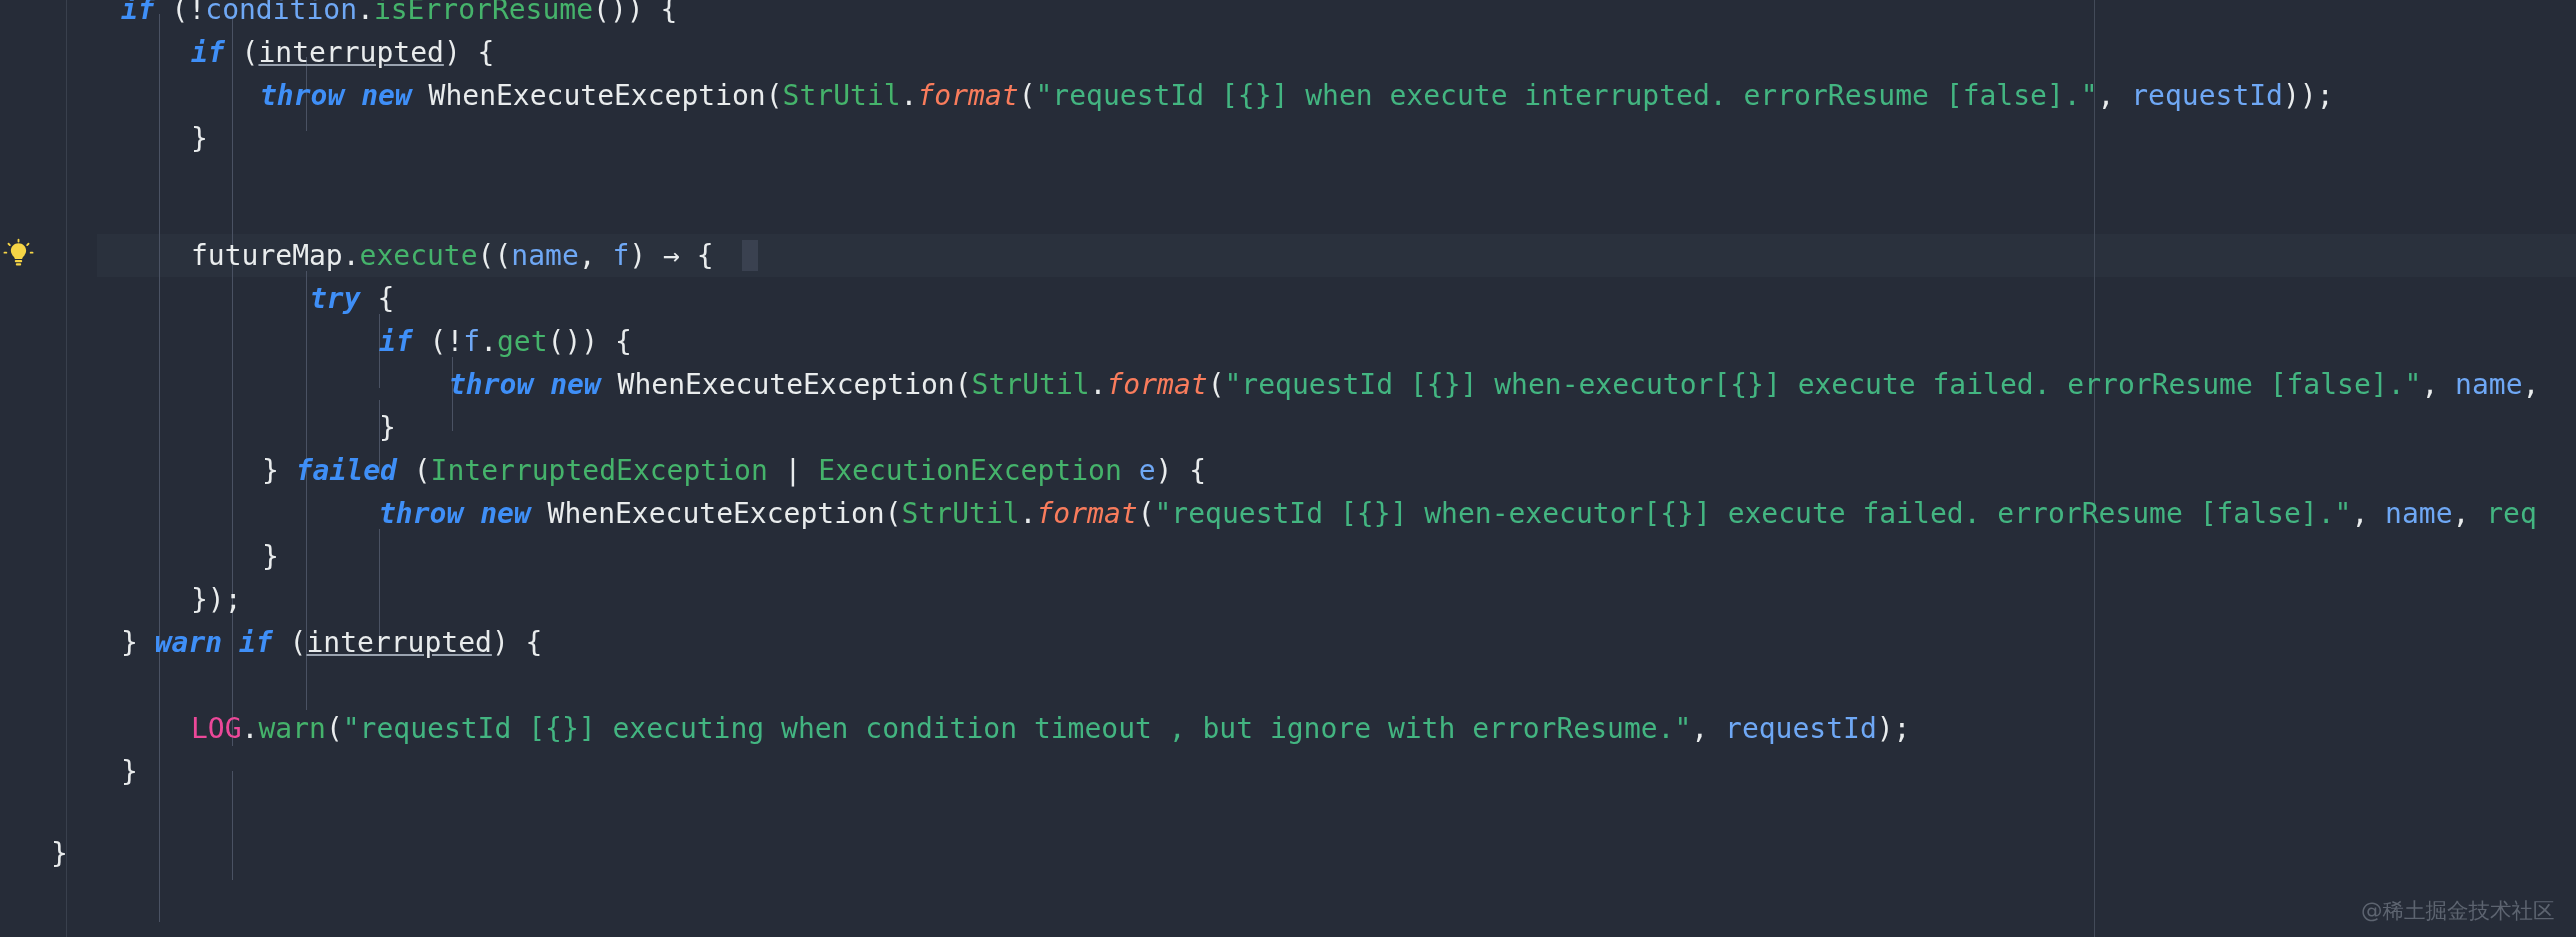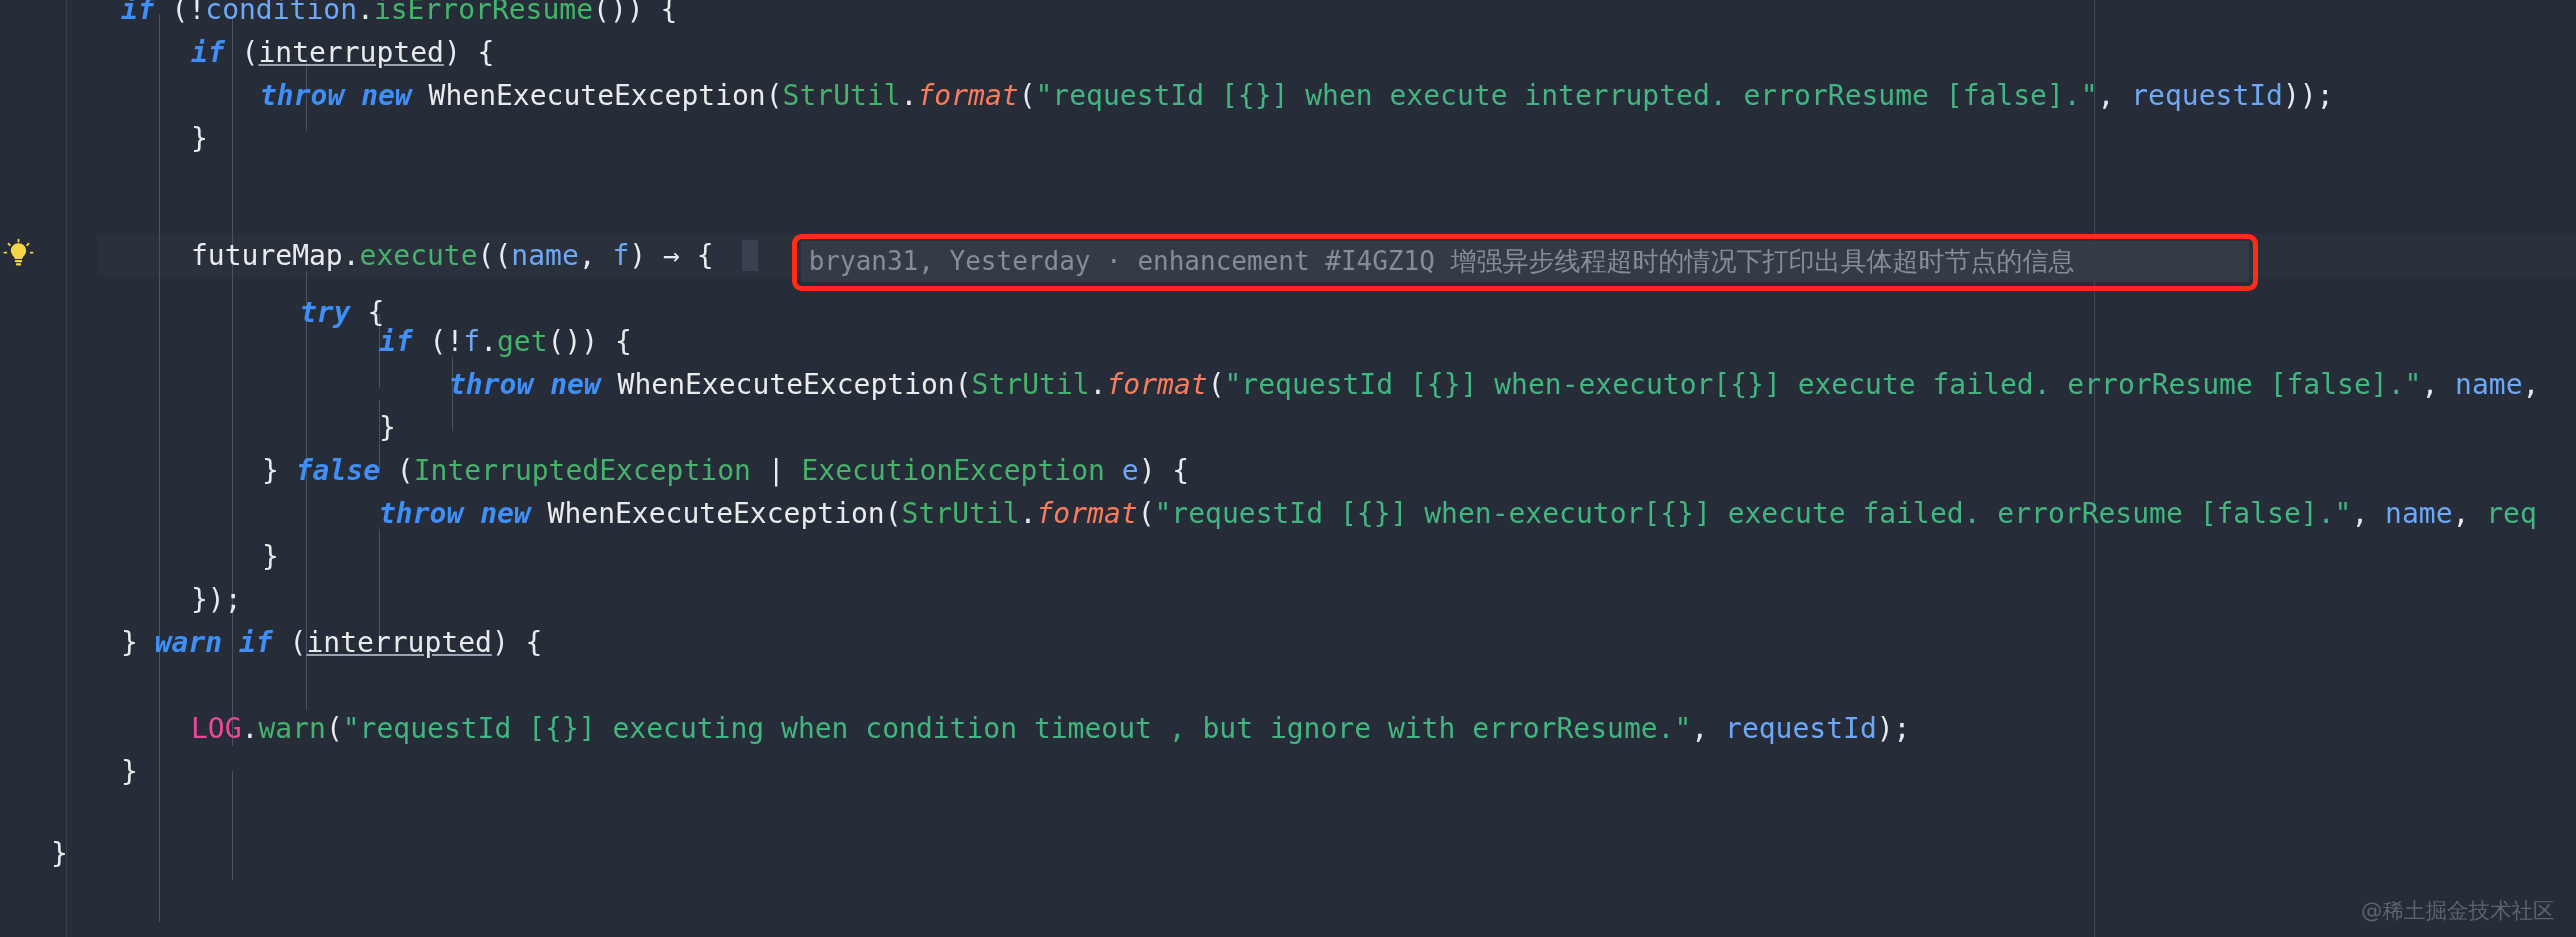--- a/index.html
+++ b/index.html
@@ -225,51 +225,44 @@
     <div class="code-line" style="top:-11.7px; left:121px;"><span class="t-kw">if</span><span class="t-plain"> (!</span><span class="t-ident">condition</span><span class="t-plain">.</span><span class="t-method">isErrorResume</span><span class="t-plain">()) {</span></div>
 
     <div class="code-line" style="top:31px; left:191px;"><span class="t-kw">if</span><span class="t-plain"> (</span><span class="t-under">interrupted</span><span class="t-plain">) {</span></div>
 
     <div class="code-line" style="top:74px; left:260px;"><span class="t-kw">throw new</span><span class="t-plain"> WhenExecuteException(</span><span class="t-class">StrUtil</span><span class="t-plain">.</span><span class="t-static">format</span><span class="t-plain">(</span><span class="t-str">"requestId [{}] when execute interrupted. errorResume [false]."</span><span class="t-plain">, </span><span class="t-ident">requestId</span><span class="t-plain">));</span></div>
 
     <div class="code-line" style="top:117px; left:191px;"><span class="t-plain">}</span></div>
 
     <div class="code-line" style="top:234px; left:191px;"><span class="t-plain">futureMap.</span><span class="t-method">execute</span><span class="t-plain">((</span><span class="t-ident">name</span><span class="t-plain">, </span><span class="t-ident">f</span><span class="t-plain">) → {</span></div>
 
-    <div class="code-line" style="top:277px; left:300px;margin-top:14px;"><span class="t-kw">try</span><span class="t-plain"> {</span></div>
+    <div class="code-line" style="top:277px; left:310px;"><span class="t-kw">try</span><span class="t-plain"> {</span></div>
 
     <div class="code-line" style="top:320px; left:379px;"><span class="t-kw">if</span><span class="t-plain"> (!</span><span class="t-ident">f</span><span class="t-plain">.</span><span class="t-method">get</span><span class="t-plain">()) {</span></div>
 
     <div class="code-line" style="top:363px; left:449px;"><span class="t-kw">throw new</span><span class="t-plain"> WhenExecuteException(</span><span class="t-class">StrUtil</span><span class="t-plain">.</span><span class="t-static">format</span><span class="t-plain">(</span><span class="t-str">"requestId [{}] when-executor[{}] execute failed. errorResume [false]."</span><span class="t-plain">, </span><span class="t-ident">name</span><span class="t-plain">,</span></div>
 
     <div class="code-line" style="top:406px; left:379px;"><span class="t-plain">}</span></div>
 
-    <div class="code-line" style="top:449px; left:262px;"><span class="t-plain">} </span><span class="t-kw">false</span><span class="t-plain"> (</span><span class="t-class">InterruptedException</span><span class="t-plain"> | </span><span class="t-class">ExecutionException</span><span class="t-plain"> </span><span class="t-ident">e</span><span class="t-plain">) {</span></div>
+    <div class="code-line" style="top:449px; left:262px;"><span class="t-plain">} </span><span class="t-kw">failed</span><span class="t-plain"> (</span><span class="t-class">InterruptedException</span><span class="t-plain"> | </span><span class="t-class">ExecutionException</span><span class="t-plain"> </span><span class="t-ident">e</span><span class="t-plain">) {</span></div>
 
     <div class="code-line" style="top:492px; left:379px;"><span class="t-kw">throw new</span><span class="t-plain"> WhenExecuteException(</span><span class="t-class">StrUtil</span><span class="t-plain">.</span><span class="t-static">format</span><span class="t-plain">(</span><span class="t-str">"requestId [{}] when-executor[{}] execute failed. errorResume [false]."</span><span class="t-plain">, </span><span class="t-ident">name</span><span class="t-plain">, </span><span class="t-str">req</span></div>
 
     <div class="code-line" style="top:535px; left:262px;"><span class="t-plain">}</span></div>
 
     <div class="code-line" style="top:578px; left:191px;"><span class="t-plain">});</span></div>
 
     <div class="code-line" style="top:621px; left:121px;"><span class="t-plain">} </span><span class="t-kw">warn if</span><span class="t-plain"> (</span><span class="t-under">interrupted</span><span class="t-plain">) {</span></div>
 
 
     <div class="code-line" style="top:707px; left:191px;"><span class="t-field">LOG</span><span class="t-plain">.</span><span class="t-method">warn</span><span class="t-plain">(</span><span class="t-str">"requestId [{}] executing when condition timeout , but ignore with errorResume."</span><span class="t-plain">, </span><span class="t-ident">requestId</span><span class="t-plain">);</span></div>
 
     <div class="code-line" style="top:750px; left:121px;"><span class="t-plain">}</span></div>
 
     <div class="code-line" style="top:832px; left:51px;"><span class="t-plain">}</span></div>
 
   </div>
 
-  <div class="annotation-wrap">
-    <div class="annotation-box">
-      <div class="annotation-inner">
-        <span class="annotation-text">bryan31, Yesterday · enhancement #I4GZ1Q 增强异步线程超时的情况下打印出具体超时节点的信息</span>
-      </div>
-    </div>
-  </div>
 
   <div class="watermark">@稀土掘金技术社区</div>
 
 </div>
 
 
 </body></html>

